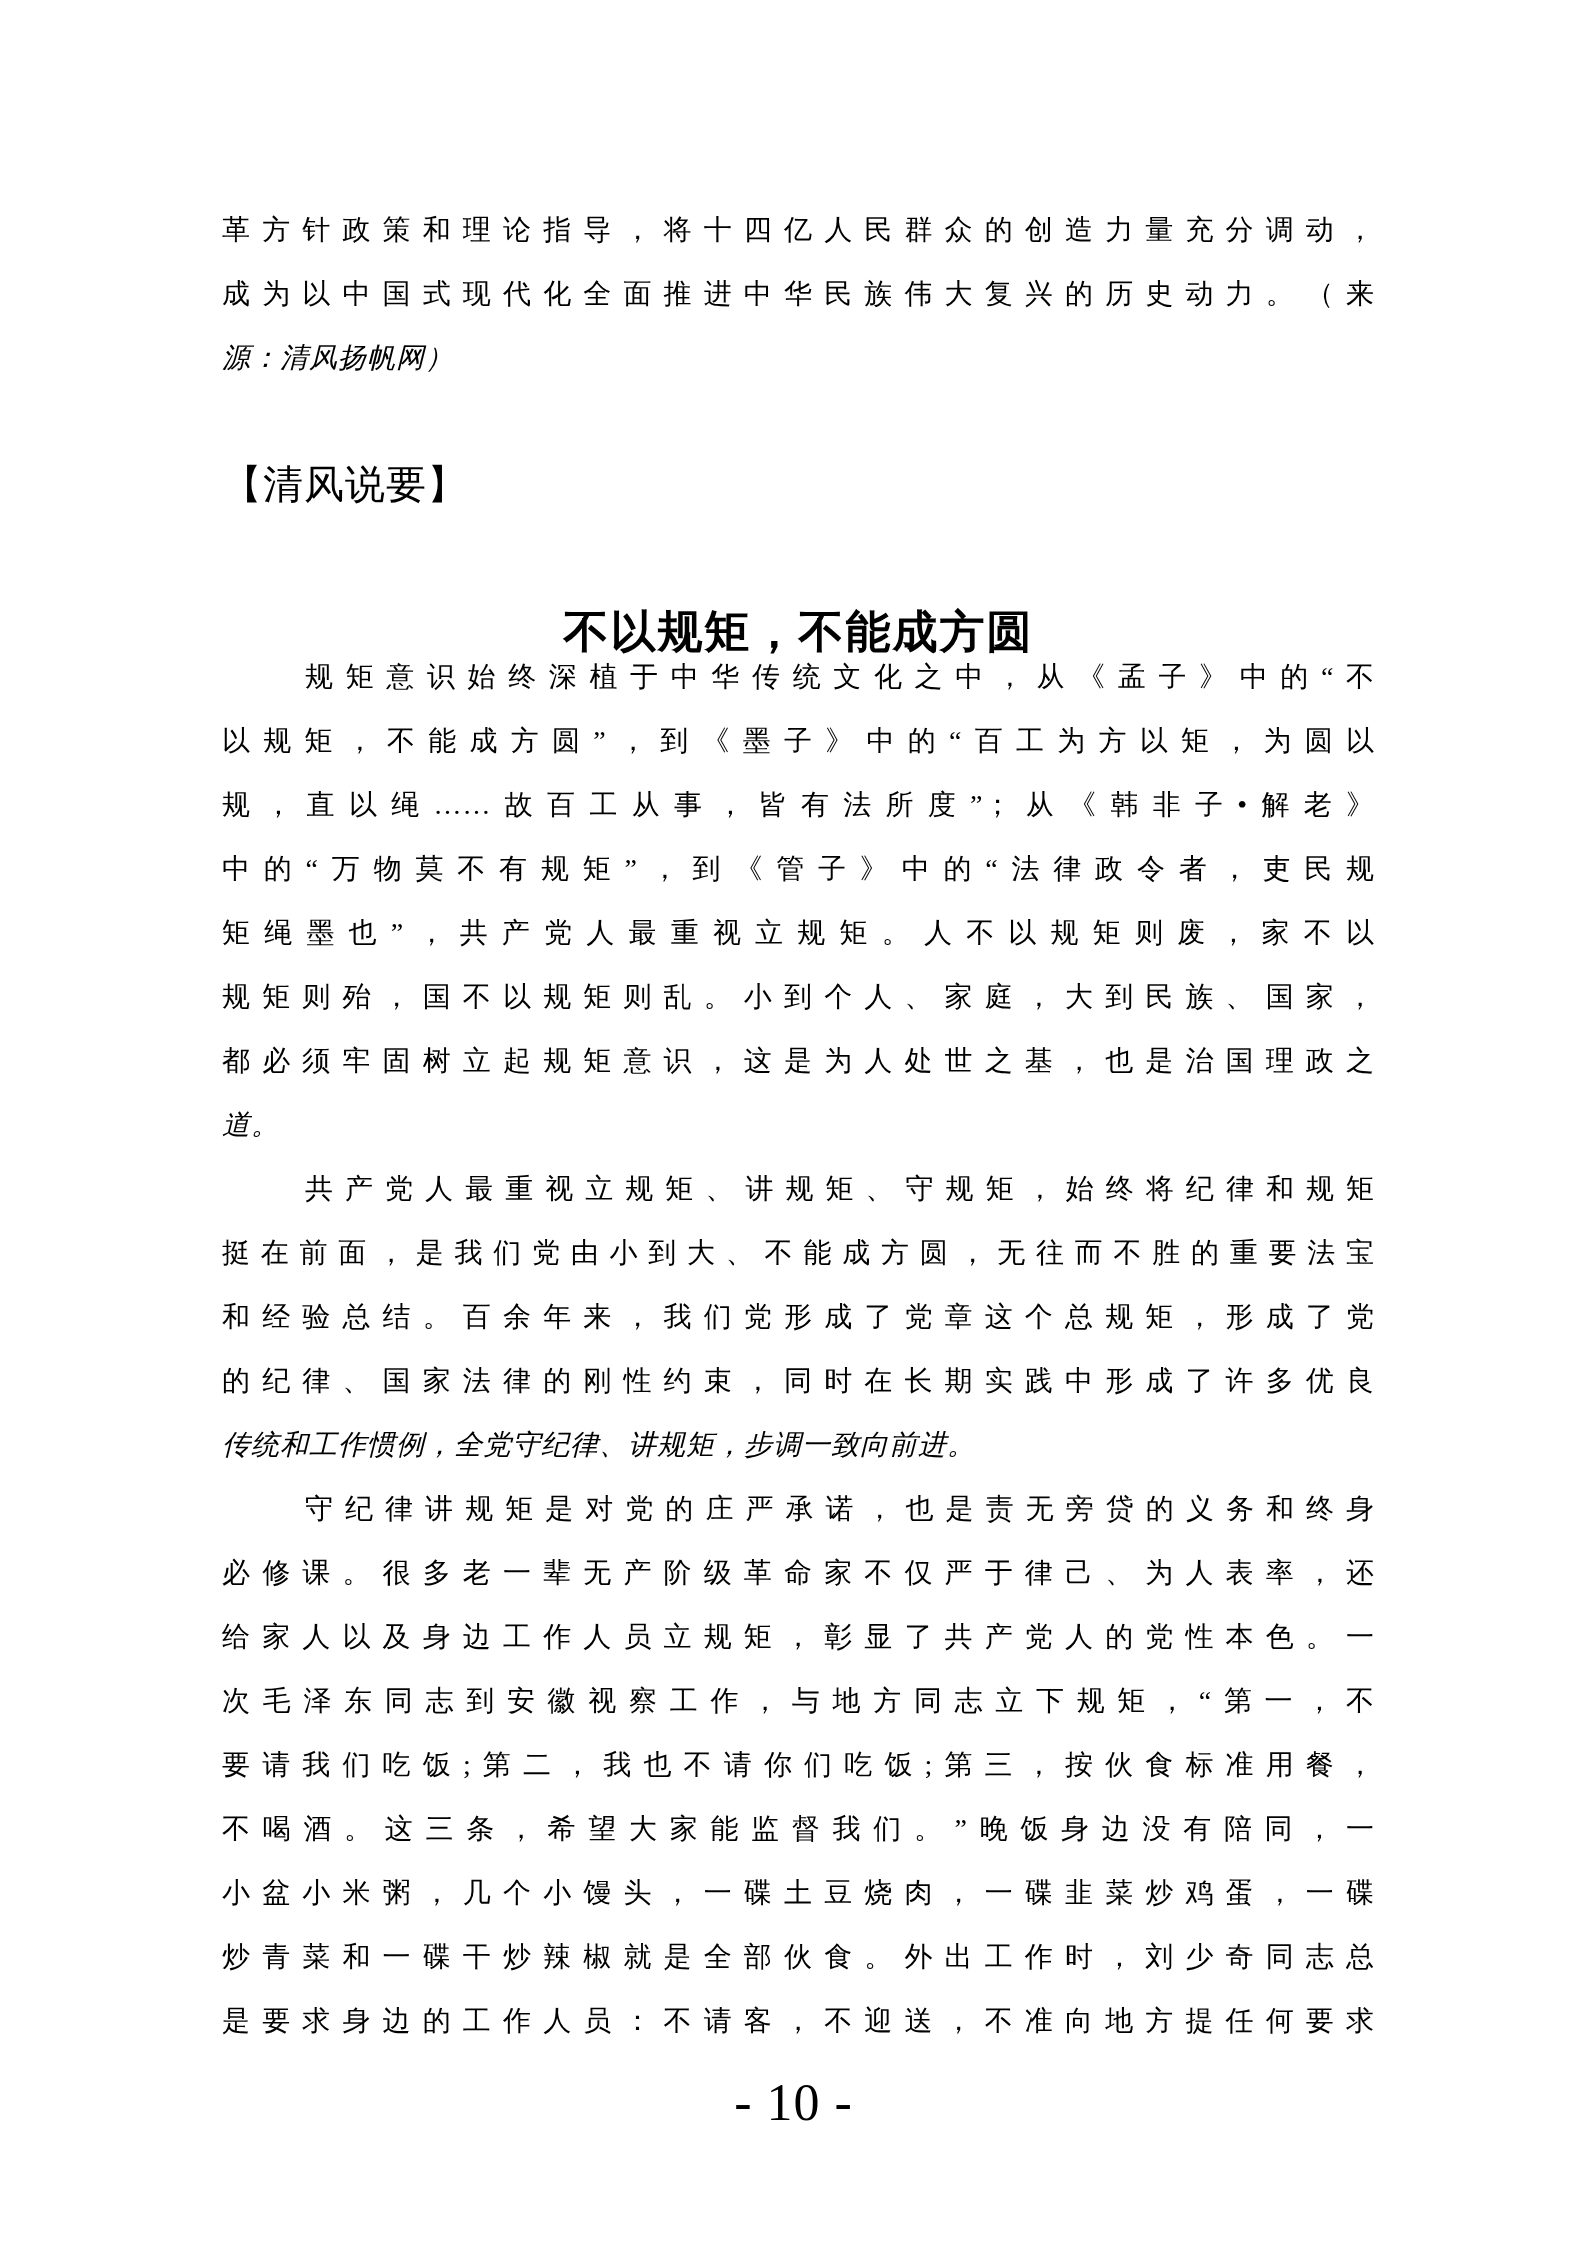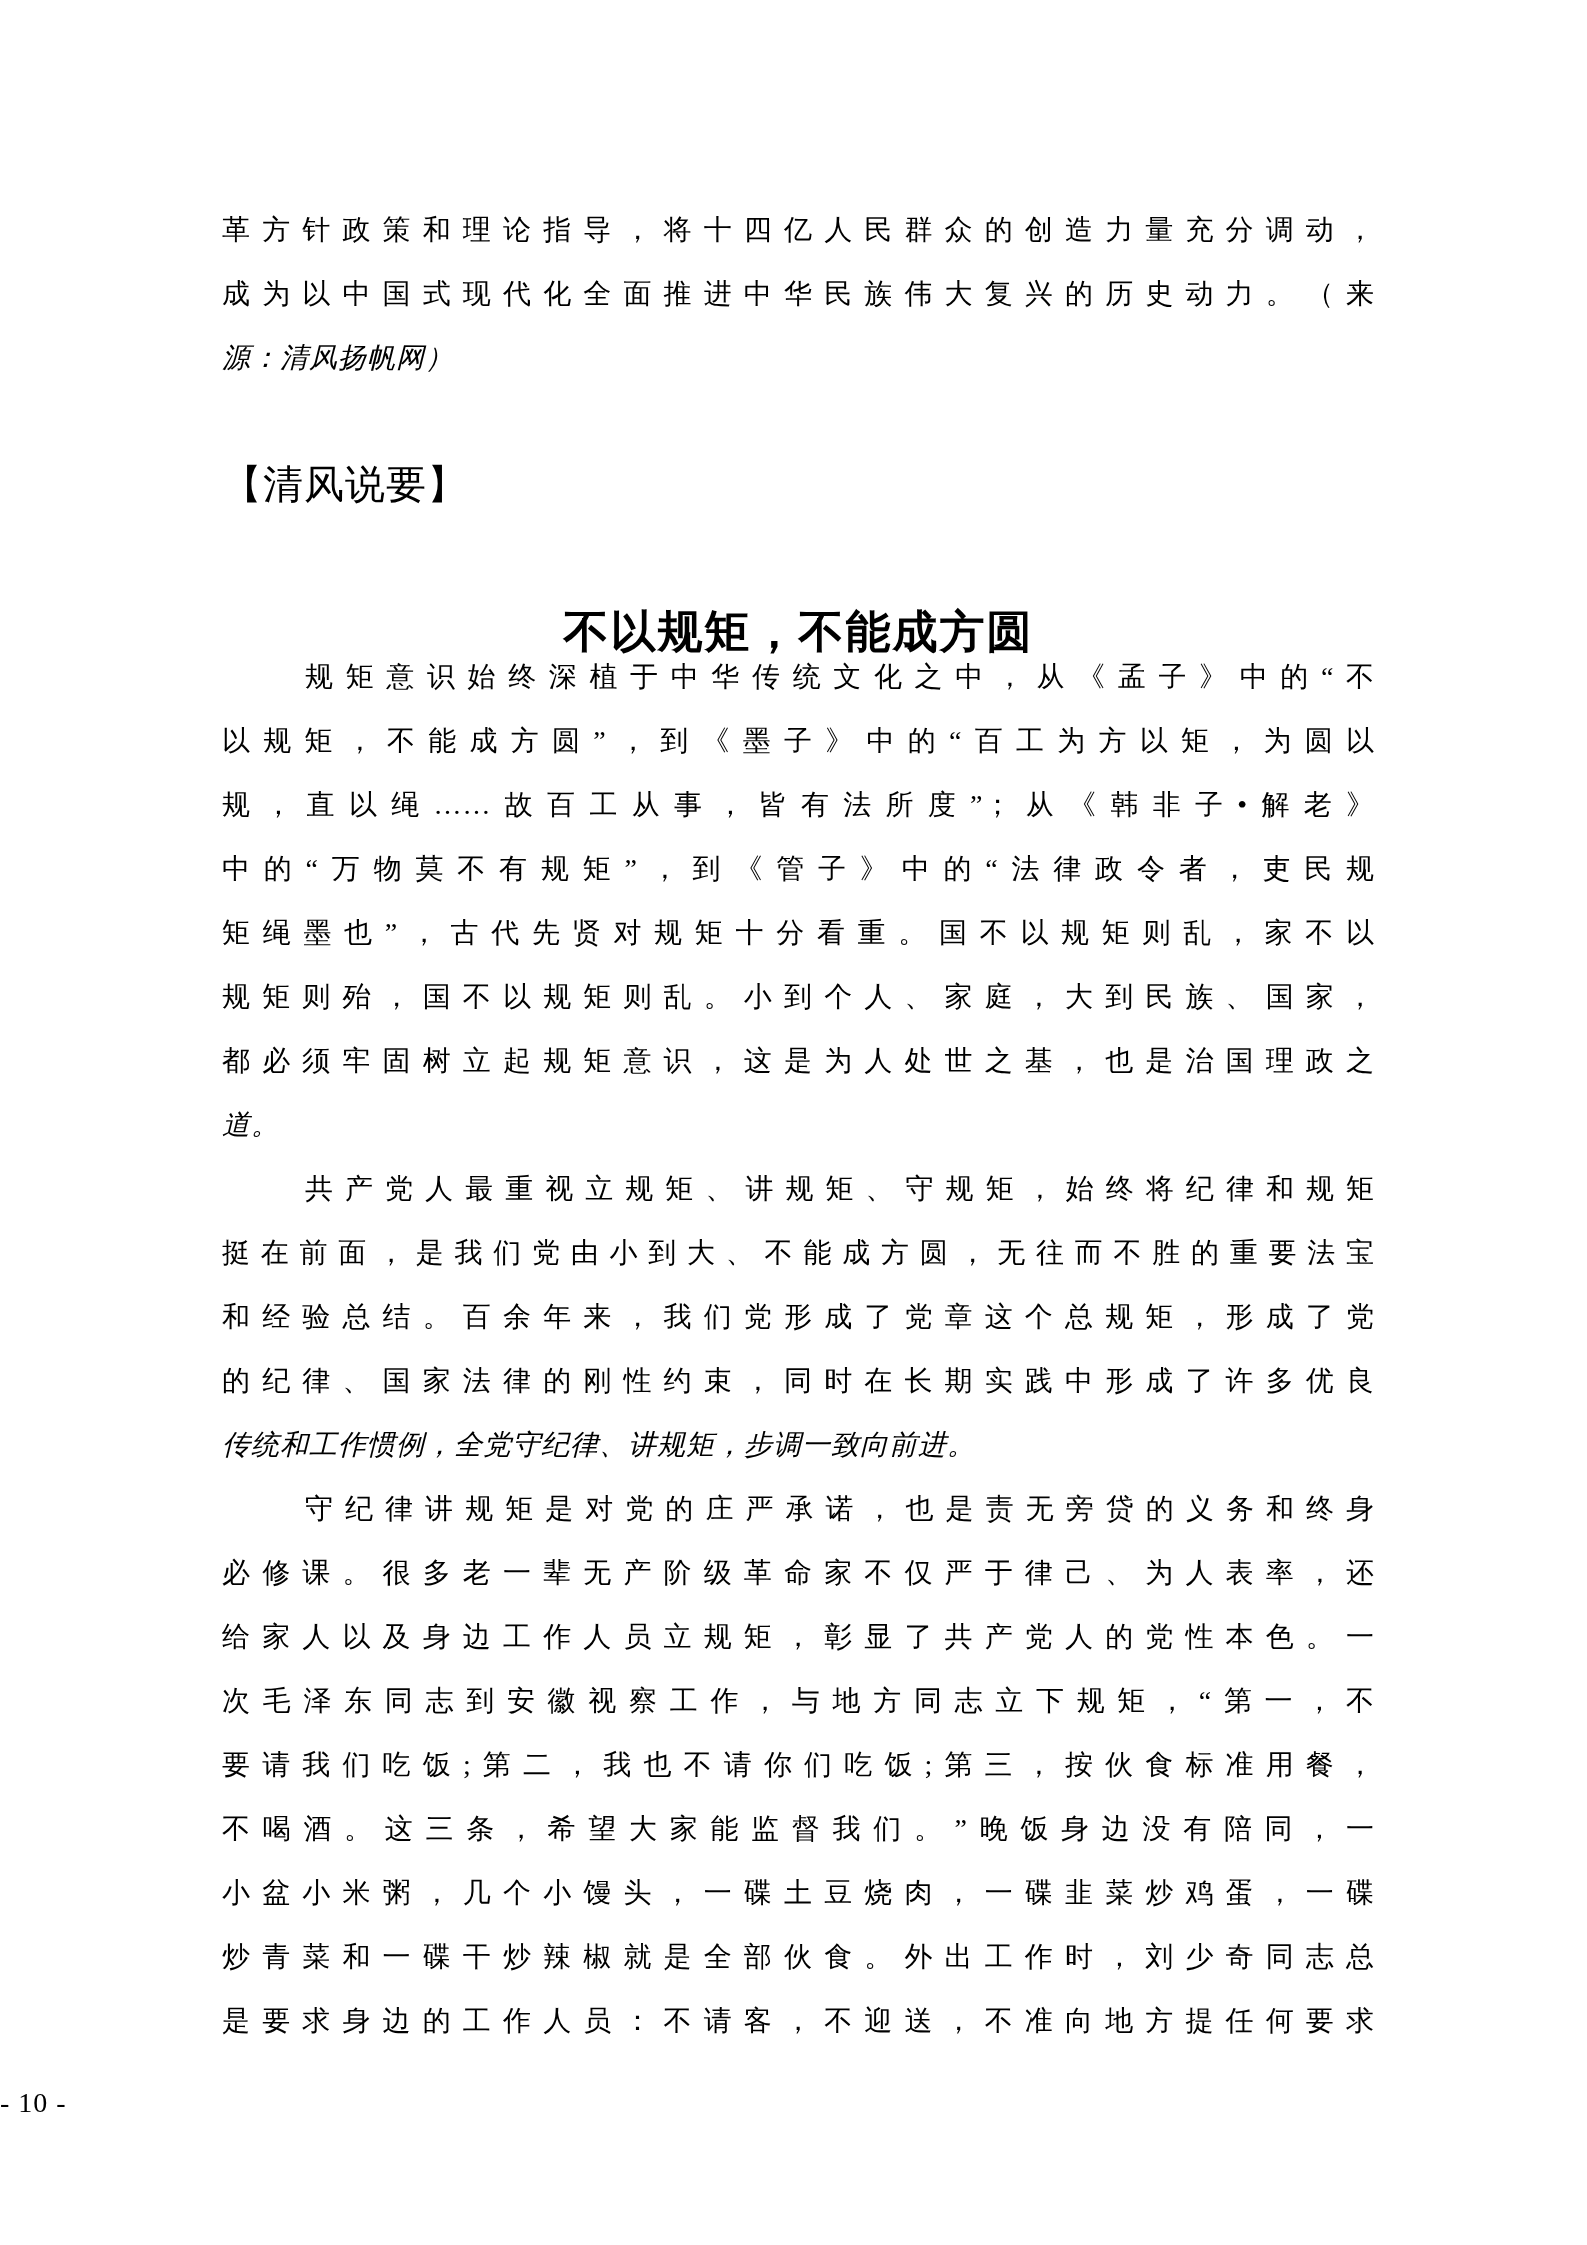--- a/index.html
+++ b/index.html
@@ -57,22 +57,22 @@
     text-align: center;
   }
   #body-text { top: 645px; }
   #page-footer {
     position: absolute;
     top: 2078px;
     left: 0;
     width: 1587px;
     height: 50px;
     line-height: 50px;
-    font-size: 28px;
-    text-align: left;
+    font-size: 52px;
+    text-align: center;
     letter-spacing: 1px;
   }
 </style>
 </head>
 <body>
 
 <div class="page">
 
   <div class="textcol" id="continuation">
     <div class="ln">革方针政策和理论指导，将十四亿人民群众的创造力量充分调动，</div>
@@ -83,21 +83,21 @@
   <div class="textcol" id="section-heading">【清风说要】</div>
 
   <div class="textcol" id="article-title">不以规矩，不能成方圆</div>
 
   <div class="textcol" id="body-text">
 
     <div class="ln indent">规矩意识始终深植于中华传统文化之中，从《孟子》中的“不</div>
     <div class="ln">以规矩，不能成方圆”，到《墨子》中的“百工为方以矩，为圆以</div>
     <div class="ln">规，直以绳……故百工从事，皆有法所度”；从《韩非子•解老》</div>
     <div class="ln">中的“万物莫不有规矩”，到《管子》中的“法律政令者，吏民规</div>
-    <div class="ln">矩绳墨也”，古代先贤对规矩十分看重。国不以规矩则乱，家不以</div>
+    <div class="ln">矩绳墨也”，共产党人最重视立规矩。人不以规矩则废，家不以</div>
     <div class="ln">规矩则殆，国不以规矩则乱。小到个人、家庭，大到民族、国家，</div>
     <div class="ln">都必须牢固树立起规矩意识，这是为人处世之基，也是治国理政之</div>
     <div class="ln ln-last">道。</div>
 
     <div class="ln indent">共产党人最重视立规矩、讲规矩、守规矩，始终将纪律和规矩</div>
     <div class="ln">挺在前面，是我们党由小到大、不能成方圆，无往而不胜的重要法宝</div>
     <div class="ln">和经验总结。百余年来，我们党形成了党章这个总规矩，形成了党</div>
     <div class="ln">的纪律、国家法律的刚性约束，同时在长期实践中形成了许多优良</div>
     <div class="ln ln-last">传统和工作惯例，全党守纪律、讲规矩，步调一致向前进。</div>
 

